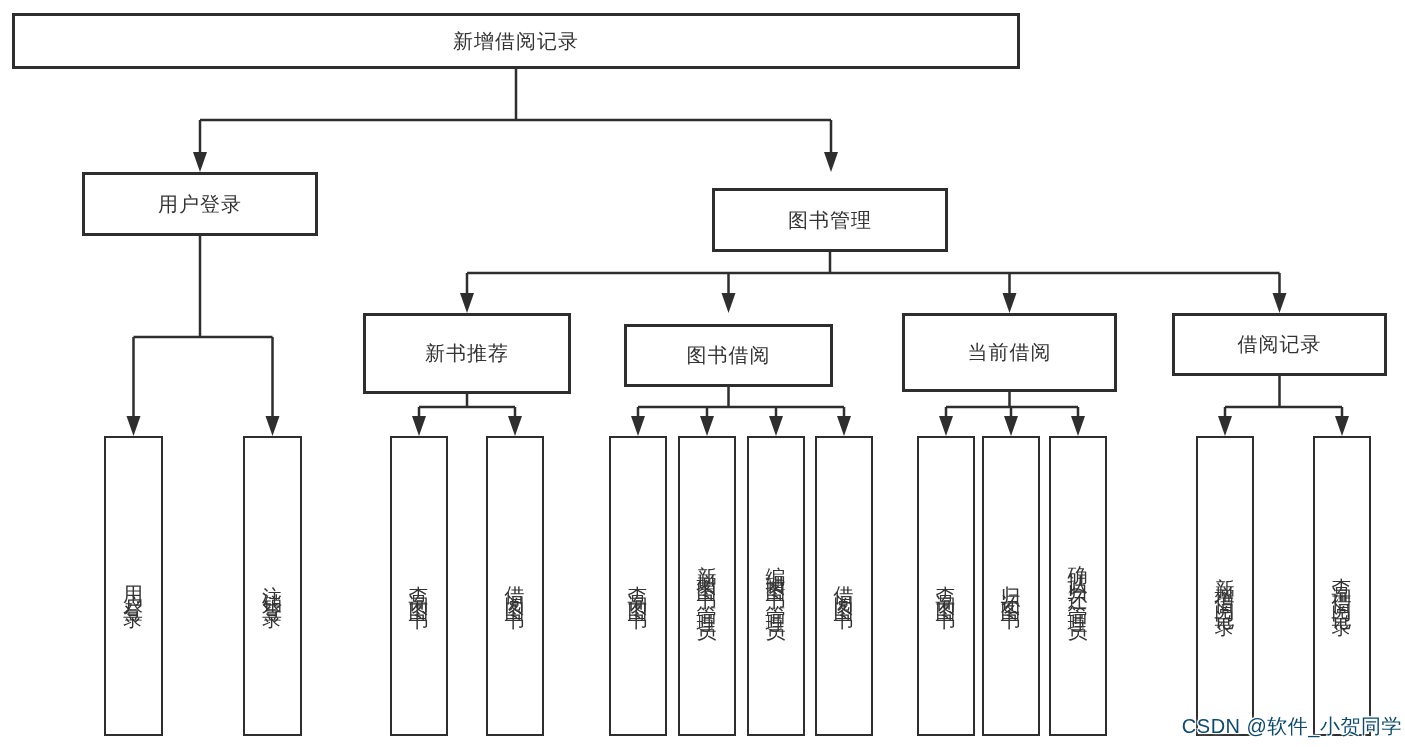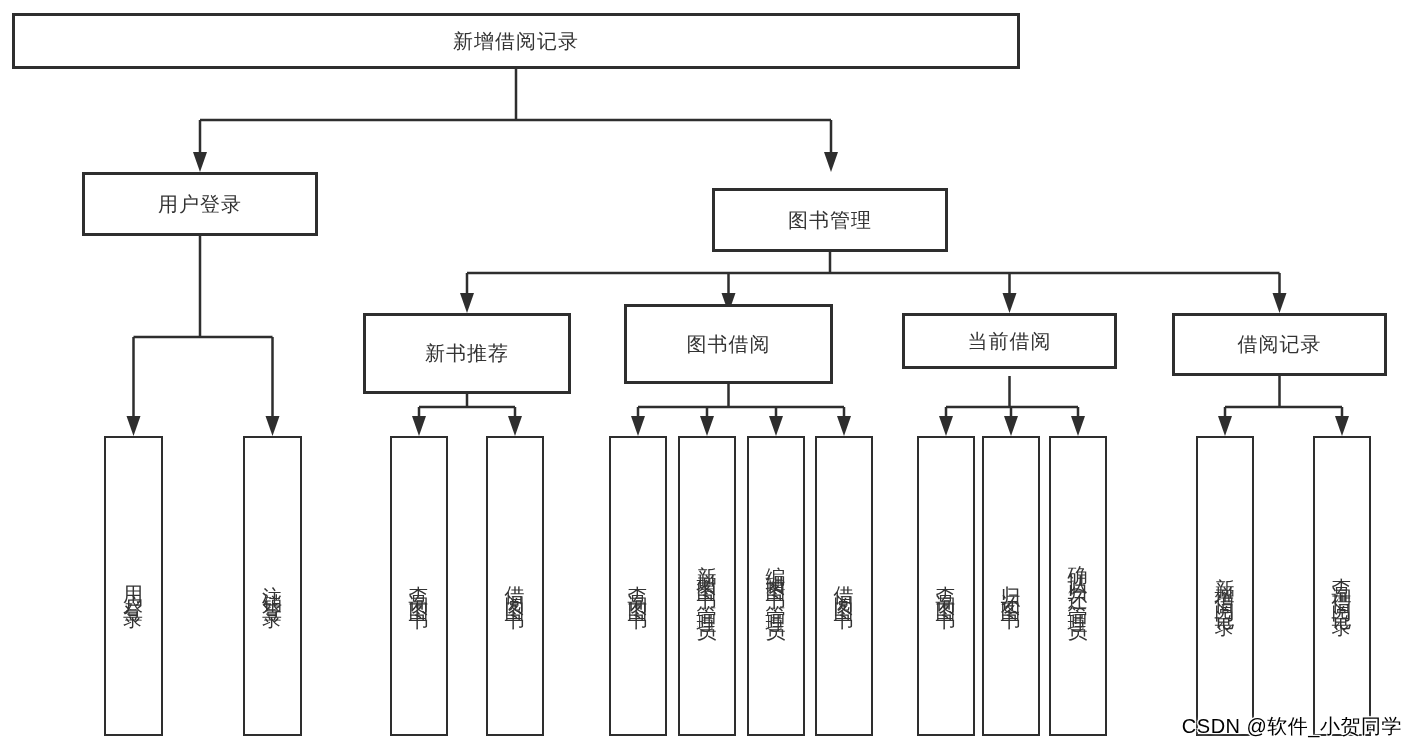--- a/index.html
+++ b/index.html
@@ -28,21 +28,21 @@
     text-orientation:mixed;
     letter-spacing:8px;
     font-size:20px;
     color:#333333;
     line-height:1;
   }
   .watermark {
     position:absolute;
     right:3px; bottom:7px;
     font-size:20px;
-    color:#000000;
+    color:#0c4a6e;
     letter-spacing:0.5px;
     text-shadow:
       -1px -1px 0 #ffffff, 1px -1px 0 #ffffff,
       -1px 1px 0 #ffffff, 1px 1px 0 #ffffff,
       0 0 4px #ffffff;
     white-space:nowrap;
   }
 </style>
 </head>
 <body>
@@ -96,24 +96,24 @@
   <div class="box" style="left:82px; top:172px; width:236px; height:64px;">
     <span>用户登录</span>
   </div>
   <div class="box" style="left:712px; top:188px; width:236px; height:64px;">
     <span>图书管理</span>
   </div>
 
   <div class="box" style="left:363px; top:313px; width:208px; height:81px;">
     <span>新书推荐</span>
   </div>
-  <div class="box" style="left:624px; top:304px; width:209px; height:80px;">
+  <div class="box" style="left:624px; top:324px; width:209px; height:63px;">
     <span>图书借阅</span>
   </div>
-  <div class="box" style="left:902px; top:313px; width:215px; height:56px;">
+  <div class="box" style="left:902px; top:313px; width:215px; height:79px;">
     <span>当前借阅</span>
   </div>
   <div class="box" style="left:1172px; top:313px; width:215px; height:63px;">
     <span>借阅记录</span>
   </div>
 
   <div class="box vbox" style="left:104px; top:436px; width:59px; height:300px;">
     <span class="vlabel">用户登录</span>
   </div>
   <div class="box vbox" style="left:243px; top:436px; width:59px; height:300px;">

